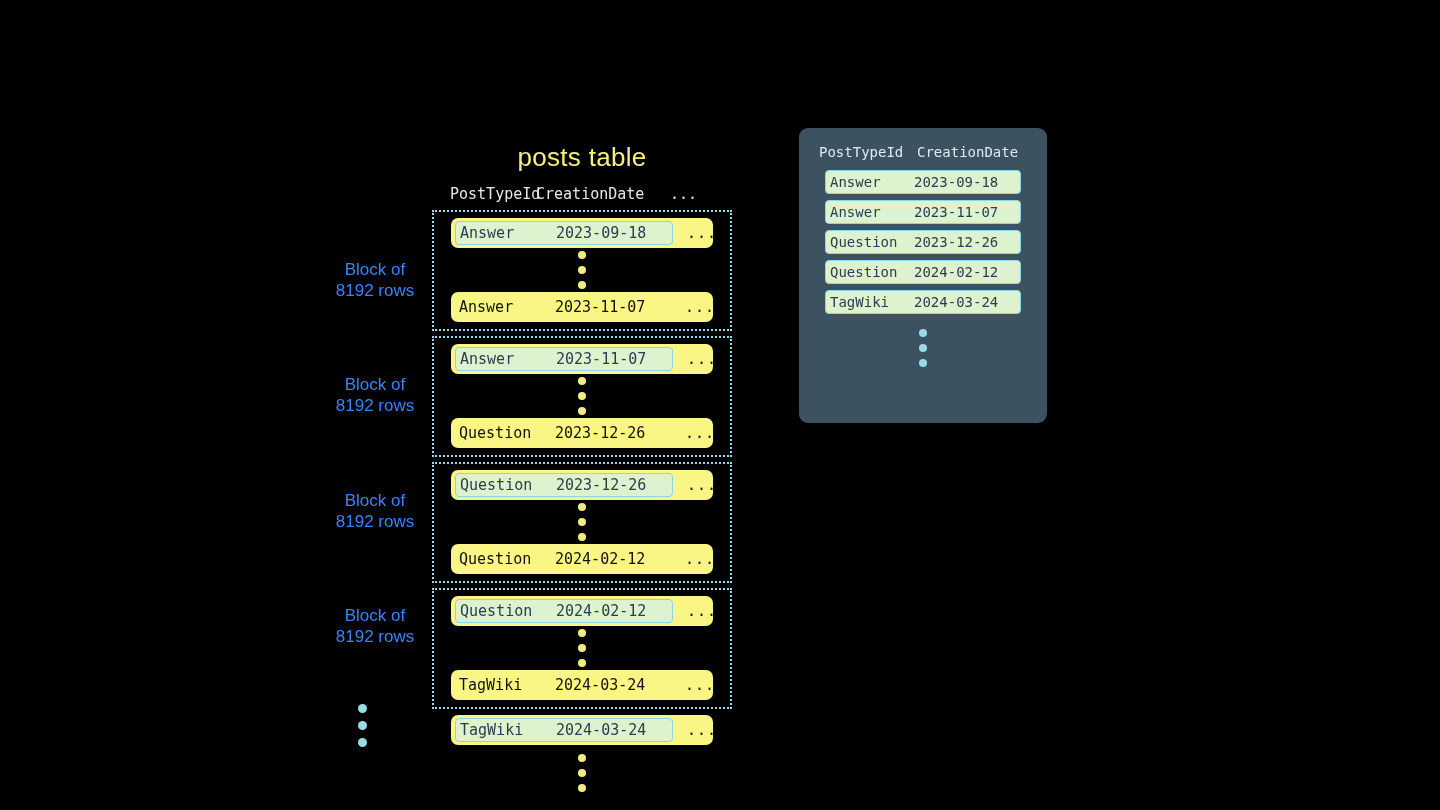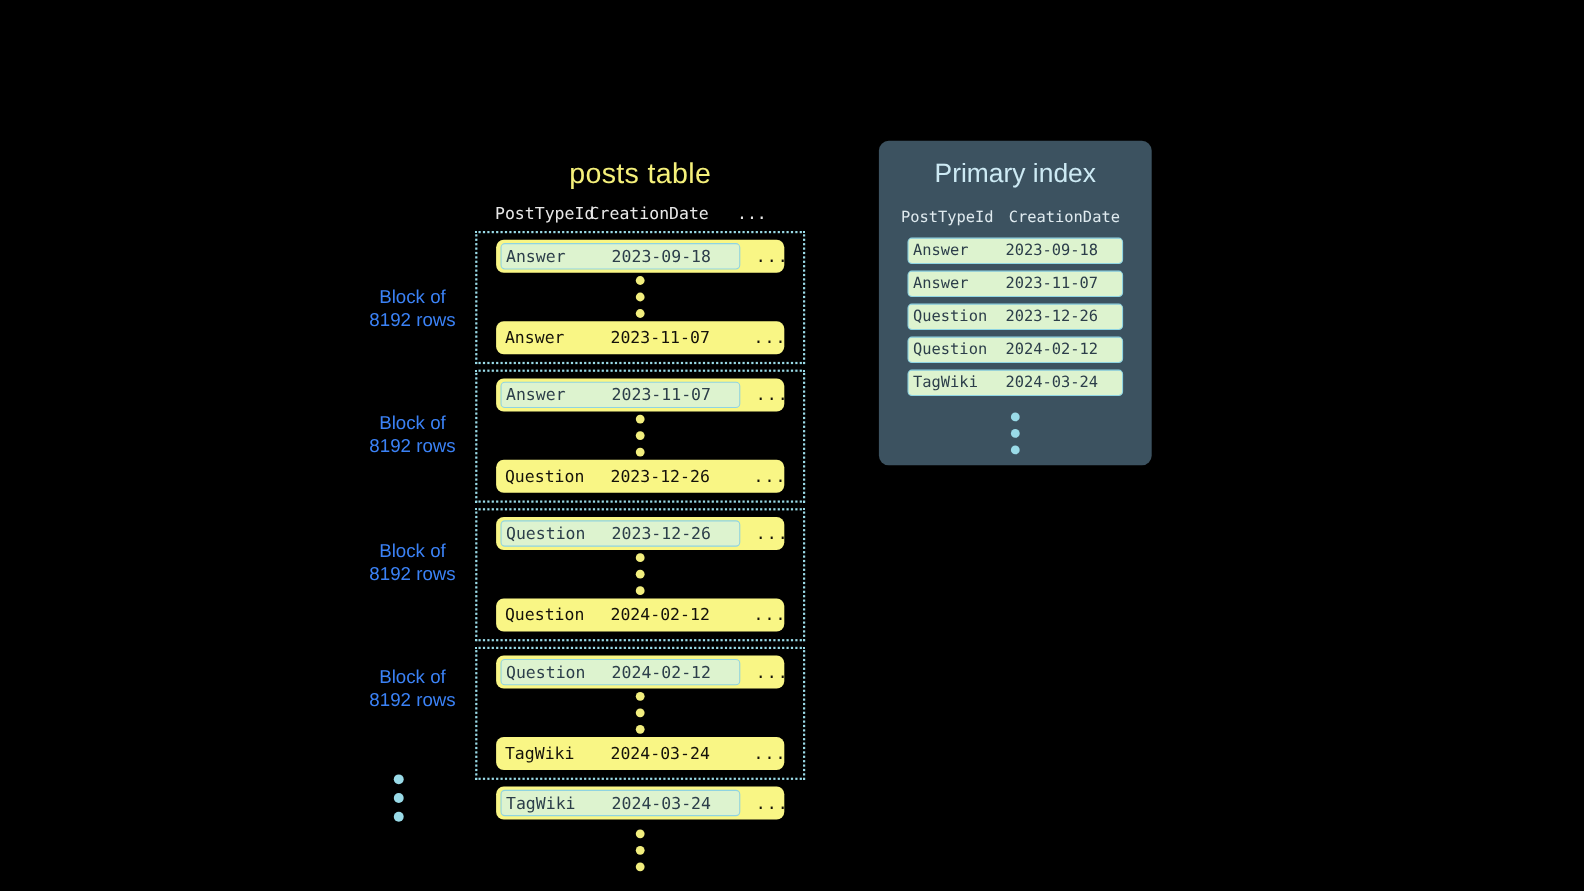--- a/index.html
+++ b/index.html
@@ -248,21 +248,20 @@
     <div>8192 rows</div>
   </div>
 
   <div class="left-dots">
       <i></i>
       <i></i>
       <i></i>
     </div>
 
   <div class="index-panel">
-    <div class="index-title">Primary index</div>
     <div class="index-headers">
       <span class="ih-type">PostTypeId</span>
       <span class="ih-date">CreationDate</span>
     </div>
     <div class="index-rows">
       <div class="index-row">
         <span class="ir-type">Answer</span>
         <span class="ir-date">2023-09-18</span>
       </div>
       <div class="index-row">

